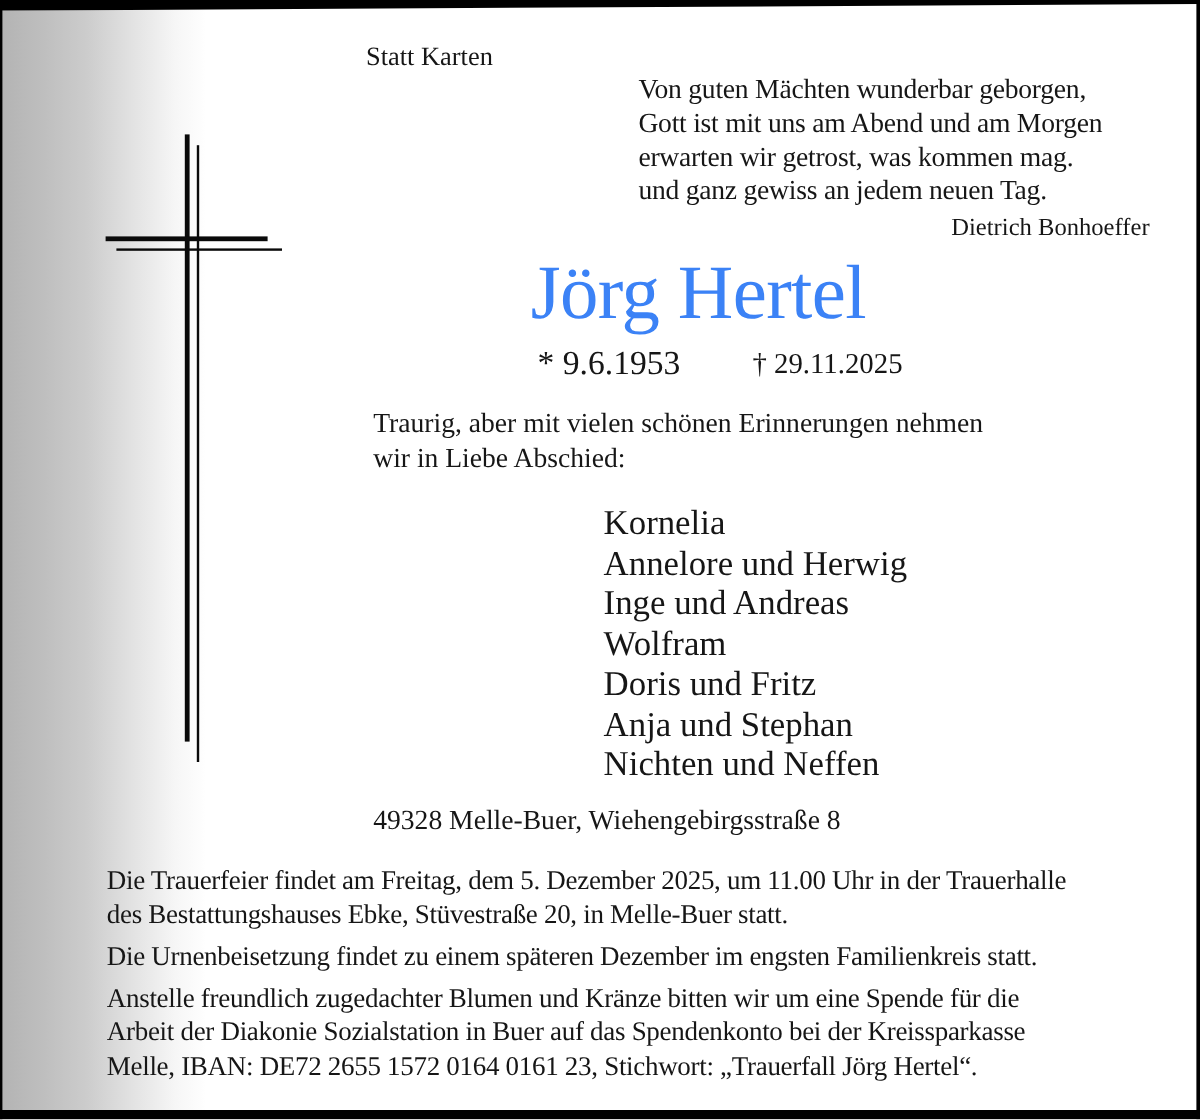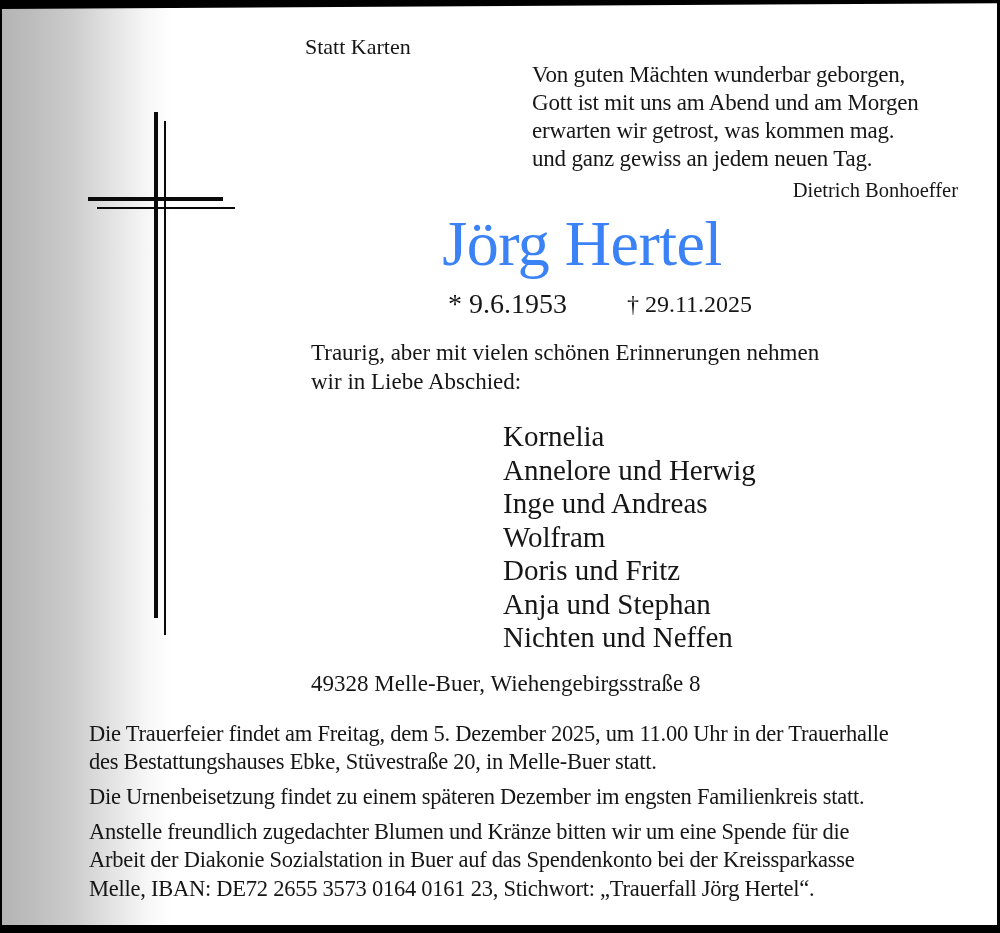--- a/index.html
+++ b/index.html
@@ -135,16 +135,16 @@
     <div>des Bestattungshauses Ebke, Stüvestraße 20, in Melle-Buer statt.</div>
   </div>
 
   <div class="txt para para-urn">
     <div>Die Urnenbeisetzung findet zu einem späteren Dezember im engsten Familienkreis statt.</div>
   </div>
 
   <div class="txt para para-donation">
     <div>Anstelle freundlich zugedachter Blumen und Kränze bitten wir um eine Spende für die</div>
     <div>Arbeit der Diakonie Sozialstation in Buer auf das Spendenkonto bei der Kreissparkasse</div>
-    <div>Melle, IBAN: DE72 2655 3573 0164 0161 23, Stichwort: „Trauerfall Jörg Hertel“.</div>
+    <div>Melle, IBAN: DE72 2655 1572 0164 0161 23, Stichwort: „Trauerfall Jörg Hertel“.</div>
   </div>
 
 </div>
 
 </body></html>

